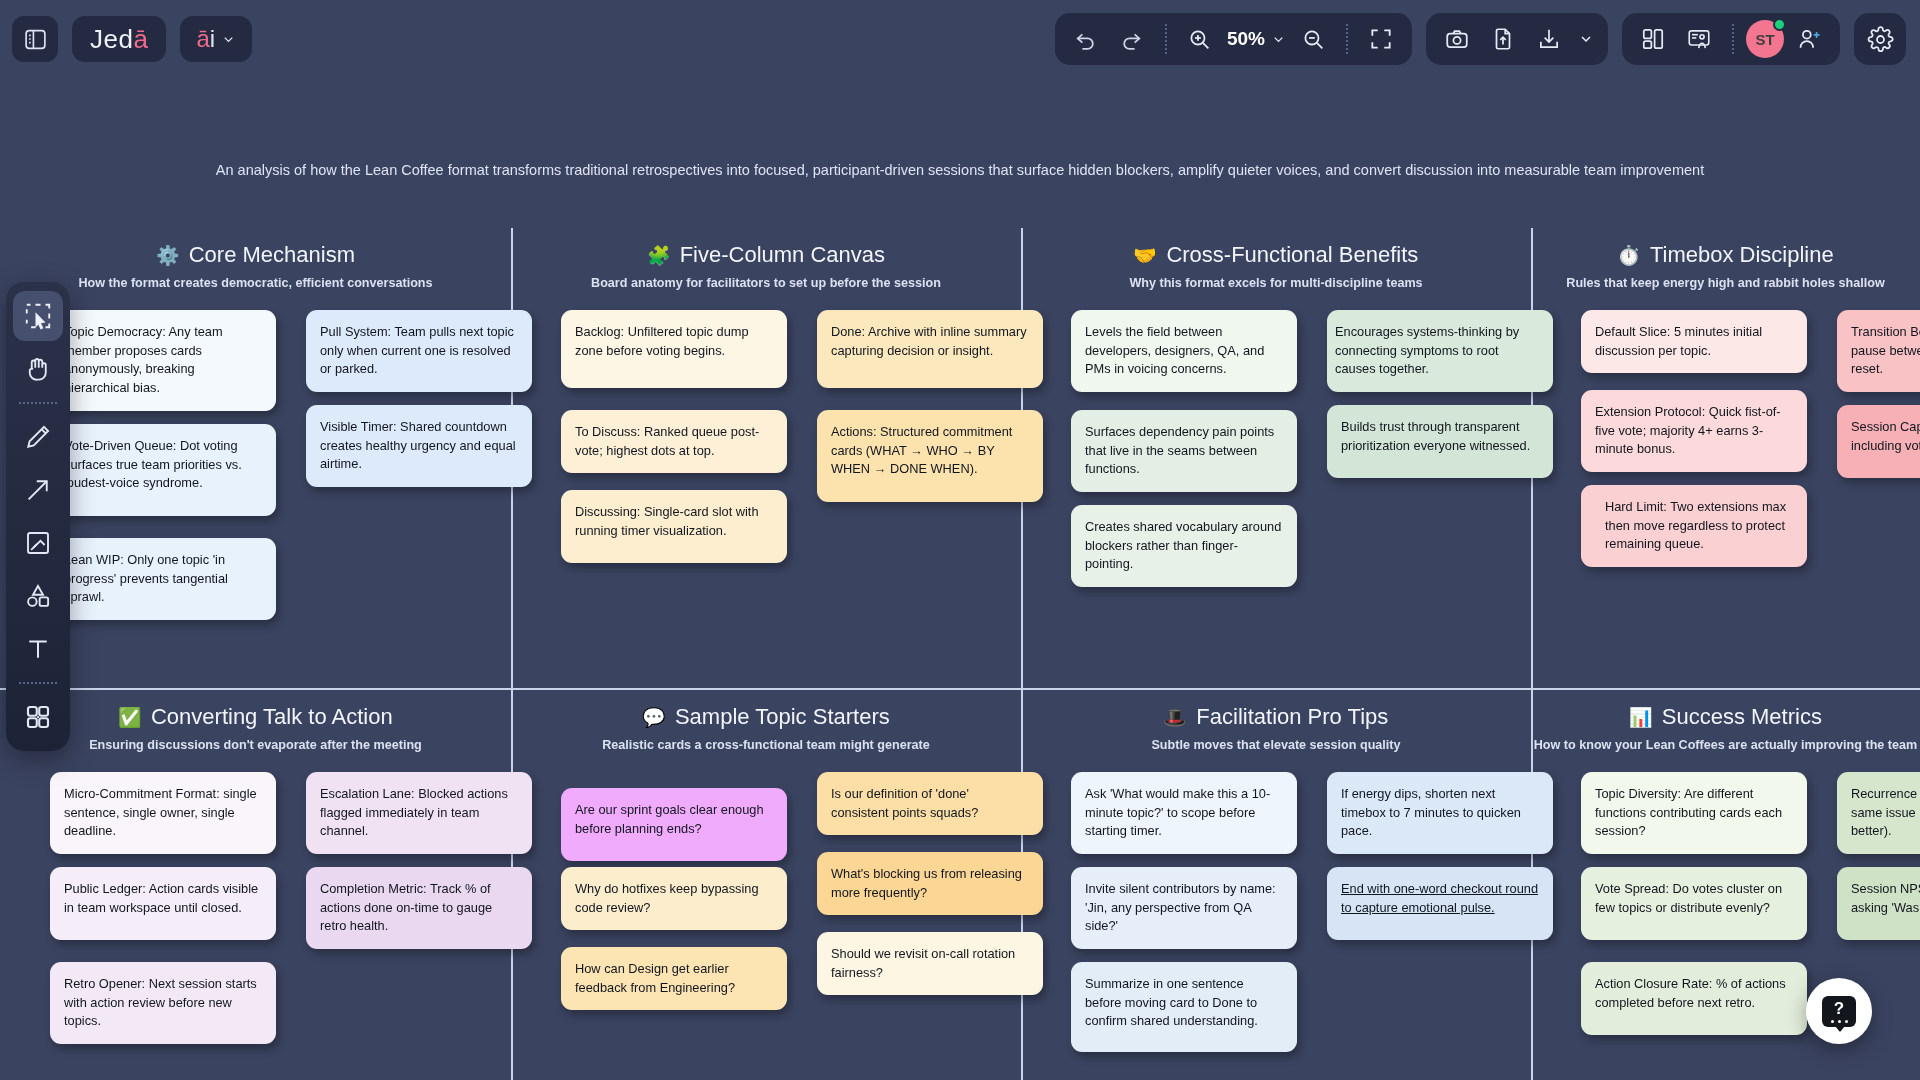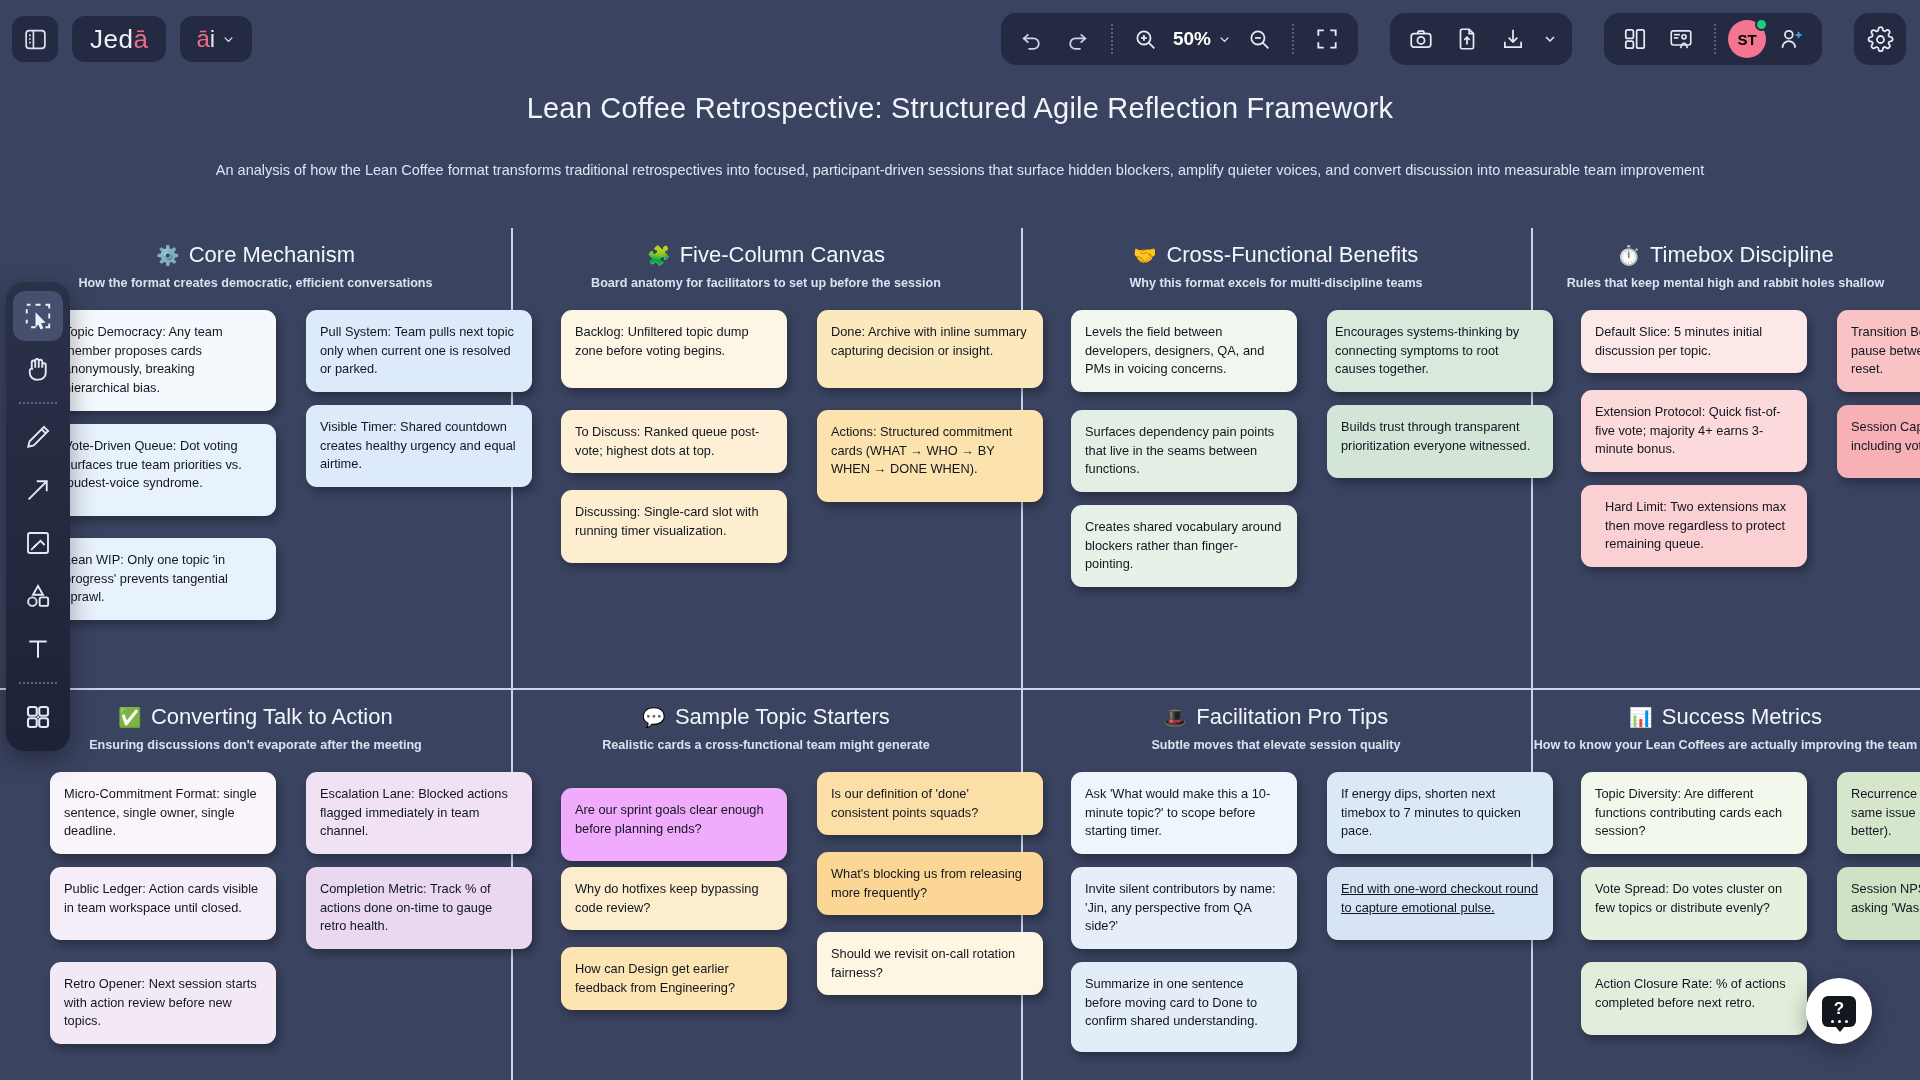--- a/index.html
+++ b/index.html
@@ -32,40 +32,40 @@
   .brand-text { font-size: 26px; color: #eef1f8; letter-spacing: .5px; font-weight: 400;}
   .brand-text .accent { color: #f06a8a; }
   .ai-pill {
     height: 46px; border-radius: 13px; background: #232a42;
     display: flex; align-items: center; gap: 6px; padding: 0 16px;
     margin-left: 14px; flex: 0 0 auto;
   }
   .ai-text { font-size: 24px; color: #f06a8a; }
   .ai-text .bar { color: #dfe4f0; }
 
-  .tb-right { margin-left: auto; display: flex; align-items: center; gap: 32px; margin-right: 14px; }
+  .tb-right { margin-left: auto; display: flex; align-items: center; gap: 14px; margin-right: 14px; }
   .tb-group {
     height: 52px; border-radius: 15px; background: #232a42;
     display: flex; align-items: center; padding: 0 10px; gap: 4px;
   }
   .tb-btn {
     width: 42px; height: 40px; border-radius: 9px;
     display: flex; align-items: center; justify-content: center;
     color: #cdd4e6;
   }
   .zoom-label {
     color: #ffffff; font-size: 19px; font-weight: bold;
     padding: 0 2px; display: flex; align-items: center; gap: 6px;
   }
   .tb-sep {
     width: 0; height: 30px; border-left: 2px dotted #55608a; margin: 0 8px;
   }
   .avatar {
     width: 38px; height: 38px; border-radius: 50%;
-    background: #f4758f; color: #000000;
+    background: #f4758f; color: #404040;
     display: flex; align-items: center; justify-content: center;
     font-size: 15px; font-weight: bold; position: relative;
   }
   .avatar .dot {
     position: absolute; top: -2px; right: -2px;
     width: 13px; height: 13px; border-radius: 50%;
     background: #19d17a; border: 2px solid #232a42;
   }
 
   
@@ -353,21 +353,20 @@
       <rect x="4" y="4" width="7" height="7" rx="1.8"></rect>
         <rect x="13" y="4" width="7" height="7" rx="1.8"></rect>
       <rect x="4" y="13" width="7" height="7" rx="1.8"></rect>
         <rect x="13" y="13" width="7" height="7" rx="1.8"></rect>
       <circle cx="12" cy="12" r="0.9" fill="#e3e8f5" stroke="none"></circle>
     </svg>
   </div>
 </div>
 
 <div class="canvas">
-  <div class="doc-title">Lean Coffee Retrospective: Structured Agile Reflection Framework</div>
   <div class="doc-sub">An analysis of how the Lean Coffee format transforms traditional retrospectives into focused, participant-driven sessions that surface hidden blockers, amplify quieter voices, and convert discussion into measurable team improvement</div>
 
   <div class="grid">
     <div class="vline" style="left:511px"></div>
     <div class="vline" style="left:1021px"></div>
     <div class="vline" style="left:1531px"></div>
     <div class="hline" style="top:460px"></div>
     <div id="quads">
         <div class="quad" style="left: 0px; top: 14px; width: 511px;">
           <div class="q-head">
@@ -428,21 +427,21 @@
               <div class="card" style="background: rgb(210, 229, 214); top: 95px; min-height: 73px;">Builds trust through transparent prioritization everyone witnessed.</div>
             </div>
           </div>
         </div>
         <div class="quad" style="left: 1531px; top: 14px; width: 389px;">
           <div class="q-head">
             <div class="q-title">
               <span class="q-emoji">⏱️</span>
               <span>Timebox Discipline</span>
             </div>
-            <div class="q-sub">Rules that keep mental high and rabbit holes shallow</div>
+            <div class="q-sub">Rules that keep energy high and rabbit holes shallow</div>
           </div>
           <div class="cards" style="height: 330px;">
             <div class="col col-a">
               <div class="card" style="background: rgb(253, 232, 232); top: 0px; min-height: 58px;">Default Slice: 5 minutes initial discussion per topic.</div>
               <div class="card" style="background: rgb(252, 217, 218); top: 80px; min-height: 73px;">Extension Protocol: Quick fist-of-five vote; majority 4+ earns 3-minute bonus.</div>
               <div class="card" style="background: rgb(251, 208, 210); top: 175px; min-height: 73px; padding-left: 24px;">Hard Limit: Two extensions max then move regardless to protect remaining queue.</div>
             </div>
             <div class="col col-b">
               <div class="card" style="background: rgb(249, 194, 197); top: 0px; min-height: 73px;">Transition Beat: 30-second silent pause between topics for mental reset.</div>
               <div class="card" style="background: rgb(247, 176, 181); top: 95px; min-height: 73px;">Session Cap: 60 minutes total including voting and wrap-up.</div>

